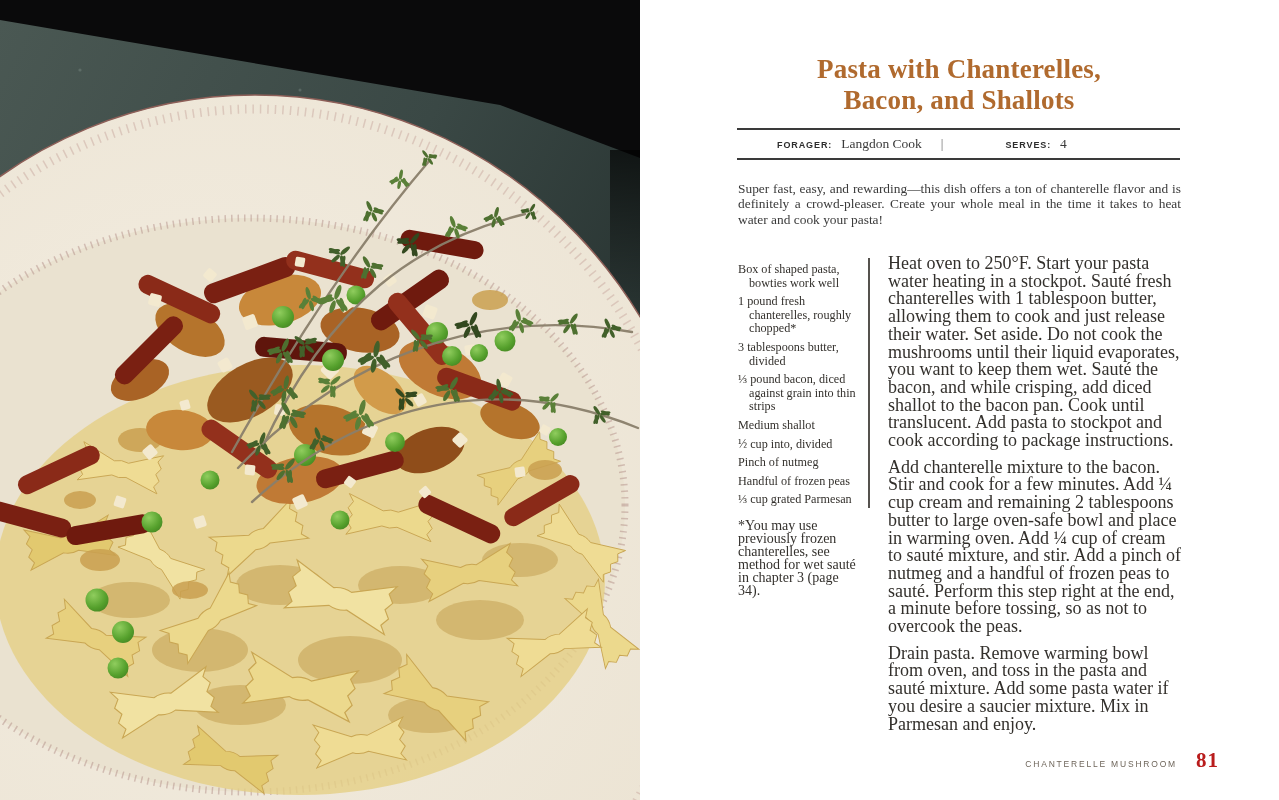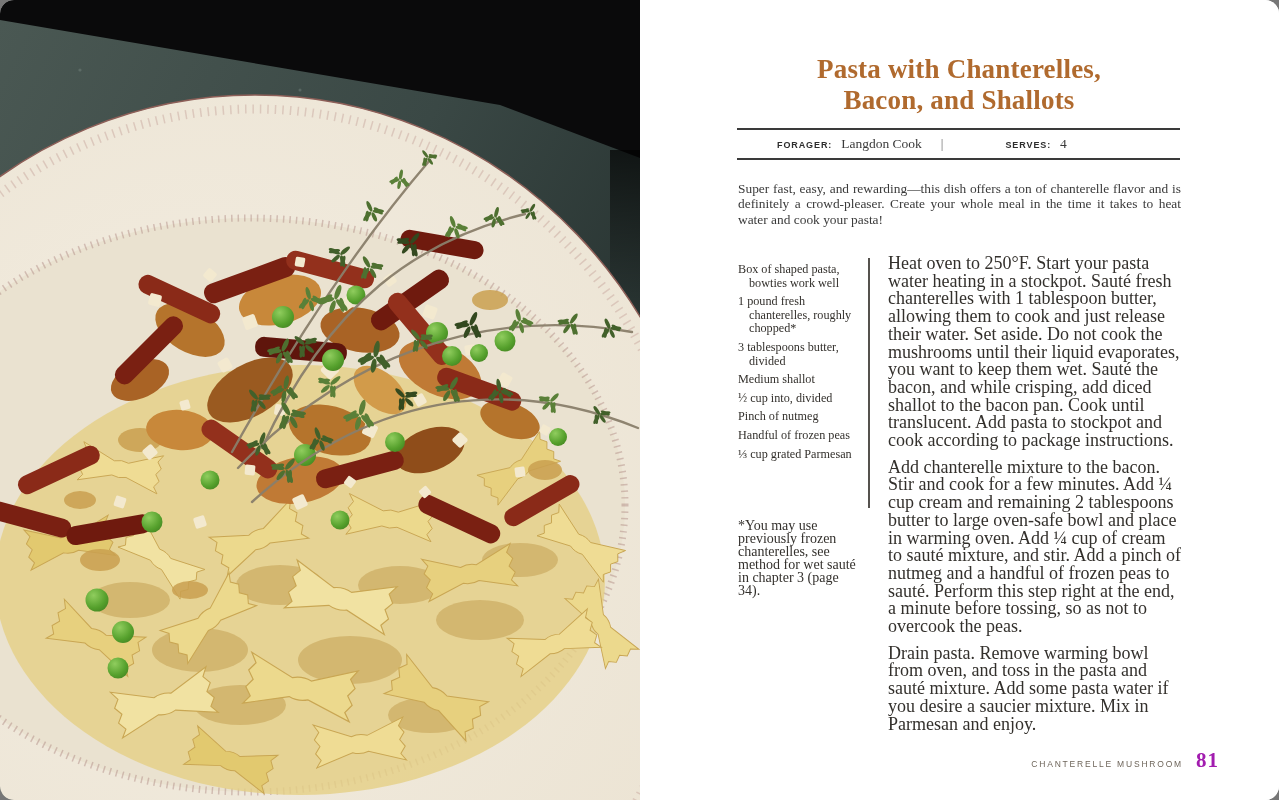--- a/index.html
+++ b/index.html
@@ -1,19 +1,19 @@
 <!DOCTYPE html>
 <html><head>
 <meta charset="utf-8">
 <style>
   * { margin:0; padding:0; box-sizing:border-box; }
   html,body { background:#777; }
   .screen {
     position:relative; width:1279px; height:800px; background:#ffffff;
-    overflow:hidden; font-family:"Liberation Serif", serif; color:#322f2c;border-radius:14px;
+    overflow:hidden; font-family:"Liberation Serif", serif; color:#322f2c;
   }
   
   .photo { position:absolute; left:0; top:0; width:640px; height:800px; }
   .photo svg { display:block; }
 
   
   .page { position:absolute; left:640px; top:0; width:639px; height:800px; background:#ffffff; }
 
   .recipe-title {
     position:absolute; left:97px; top:54px; width:444px;
@@ -54,27 +54,27 @@
   .col-divider { position:absolute; left:228px; top:258px; width:2px; height:250px; background:#55524e; }
 
   .instructions {
     position:absolute; left:248px; top:255px; width:295px;
     font-size:18px; line-height:17.7px; color:#33302c;
   }
   .instructions p { margin-bottom:9px; }
 
   .footer {
     position:absolute; right:60px; top:748px;
-    display:flex; align-items:baseline; gap:13px;
+    display:flex; align-items:baseline; gap:19px;
   }
   .footer-section {
     font-family:"Liberation Sans", sans-serif; font-size:8.5px;
     letter-spacing:1.8px; color:#6e655a;
   }
-  .footer-page { font-size:21px; font-weight:bold; color:#a21caf; letter-spacing:1px; }
+  .footer-page { font-size:21px; font-weight:bold; color:#b91c1c; letter-spacing:1px; }
 </style>
 </head>
 <body>
 
 <div class="screen">
 
   <div class="photo">
     <svg width="640" height="800" viewBox="0 0 640 800" xmlns="http://www.w3.org/2000/svg">
       <defs>
         <linearGradient id="tableGrad" x1="0" y1="0" x2="1" y2="0.6">
@@ -317,20 +317,21 @@
     </div>
 
     <div class="rule bottom"></div>
 
     <p class="intro">Super fast, easy, and rewarding—this dish offers a ton of chanterelle flavor and is definitely a crowd-pleaser. Create your whole meal in the time it takes to heat water and cook your pasta!</p>
 
     <ul class="ingredients">
       <li>Box of shaped pasta, bowties work well</li>
       <li>1 pound fresh chanterelles, roughly chopped*</li>
       <li>3 tablespoons butter, divided</li>
+      <li>⅓ pound bacon, diced against grain into thin strips</li>
       <li>Medium shallot</li>
       <li>½ cup into, divided</li>
       <li>Pinch of nutmeg</li>
       <li>Handful of frozen peas</li>
       <li>⅓ cup grated Parmesan</li>
     </ul>
 
     <p class="footnote">*You may use previously frozen chanterelles, see method for wet sauté in chapter 3 (page 34).</p>
 
     <div class="col-divider"></div>

